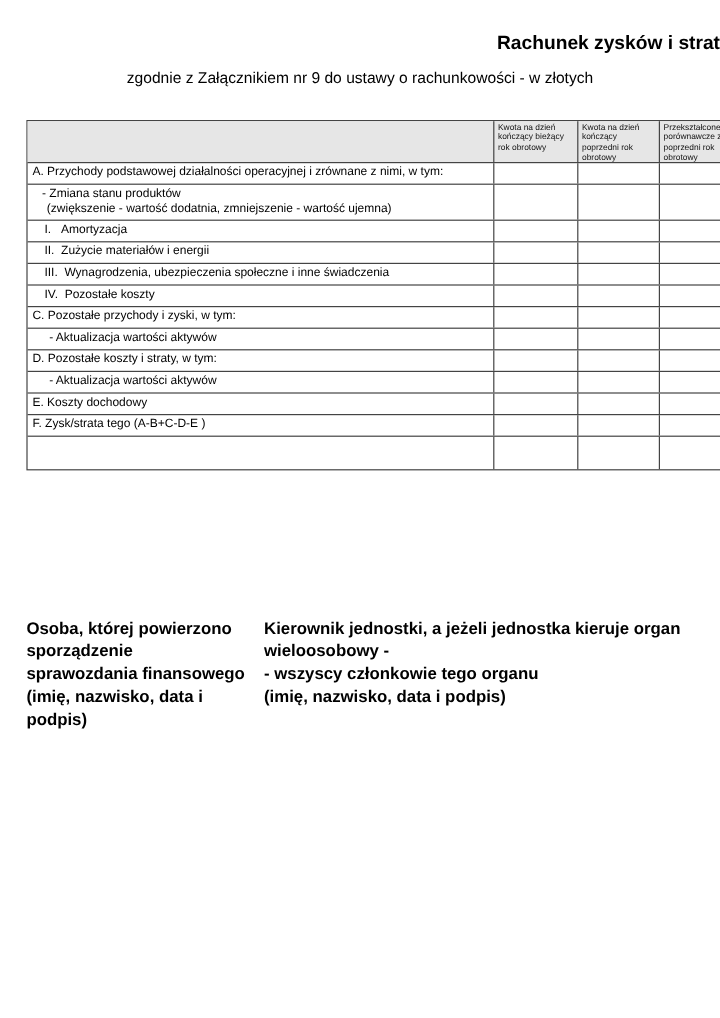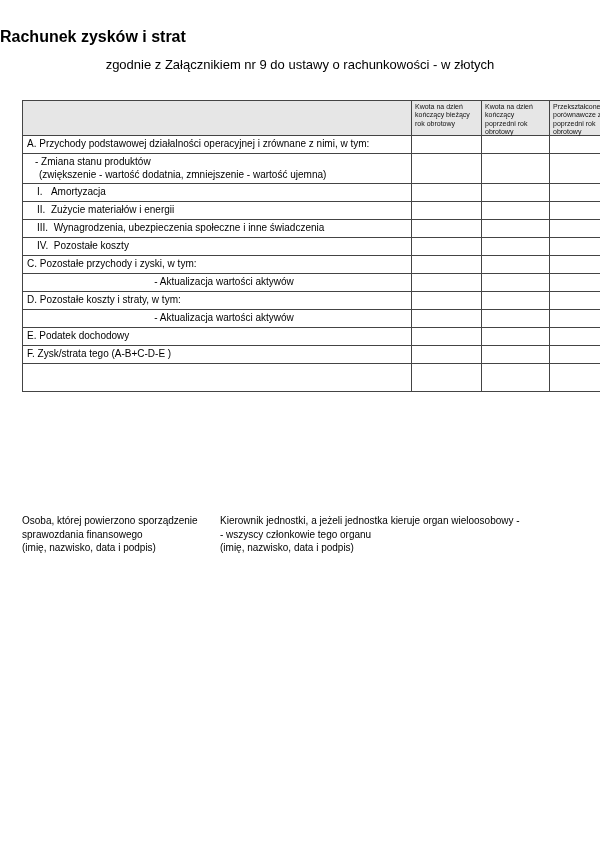--- a/index.html
+++ b/index.html
@@ -8,21 +8,21 @@
   .page {
     position: relative;
     width: 600px;
     height: 848px;
     background: #fff;
     overflow: hidden;
   }
   .title {
     position: absolute;
     top: 28px; left: 0; right: 0;
-    text-align: left;
+    text-align: right;
     font-size: 16px;
     font-weight: bold;
   }
   .subtitle {
     position: absolute;
     top: 57px; left: 0; right: 0;
     text-align: center;
     font-size: 13px;
     font-weight: normal;
   }
@@ -61,29 +61,29 @@
     line-height: 1.18;
     padding: 2px 3px;
     color: #111;
   }
   .trow.body { height: 18px; }
   .trow.double { height: 30px; }
   .trow.spacer { height: 28px; }
   .ind1 { padding-left: 12px !important; }
   .ind2 { padding-left: 4px; }
   .roman { padding-left: 14px !important; }
-  .sub { padding-left: 18px !important; text-align: center; }
+  .sub { padding-left: 18px !important; }
   .signatures {
     position: absolute;
     top: 514px; left: 22px; right: 22px;
     display: flex;
   }
   .sign-block {
-    font-size: 10px;
-    font-weight: normal;
+    font-size: 14px;
+    font-weight: bold;
     line-height: 1.35;
   }
   .sign-block.left { width: 198px; flex: 0 0 198px; }
   .sign-block.right { flex: 1 1 auto; }
 </style>
 </head>
 <body>
 
 <div class="page">
 
@@ -167,21 +167,21 @@
     </div>
 
     <div class="trow body">
       <div class="cell desc sub">- Aktualizacja wartości aktywów</div>
       <div class="cell val v1"></div>
       <div class="cell val v2"></div>
       <div class="cell val v3"></div>
     </div>
 
     <div class="trow body">
-      <div class="cell desc">E. Podatek dochodowy</div>
+      <div class="cell desc">E. Koszty dochodowy</div>
       <div class="cell val v1"></div>
       <div class="cell val v2"></div>
       <div class="cell val v3"></div>
     </div>
 
     <div class="trow body">
       <div class="cell desc">F. Zysk/strata tego (A-B+C-D-E )</div>
       <div class="cell val v1"></div>
       <div class="cell val v2"></div>
       <div class="cell val v3"></div>

